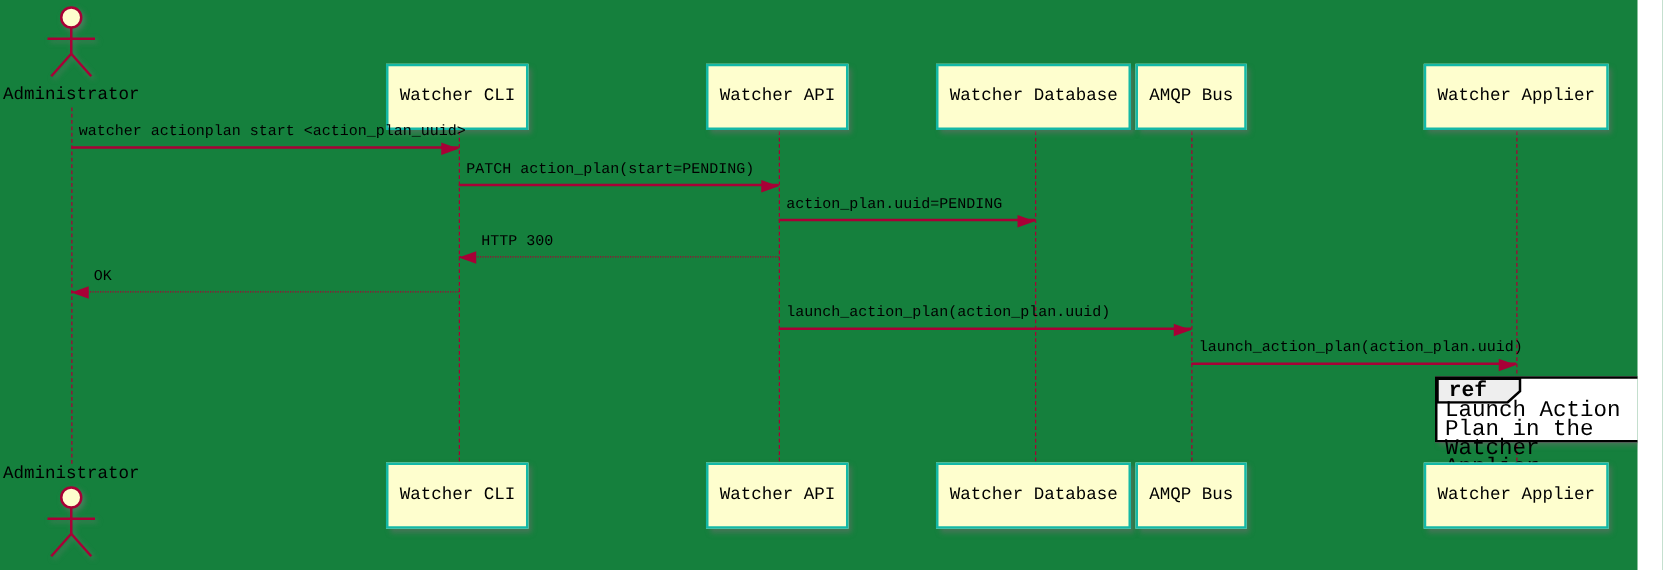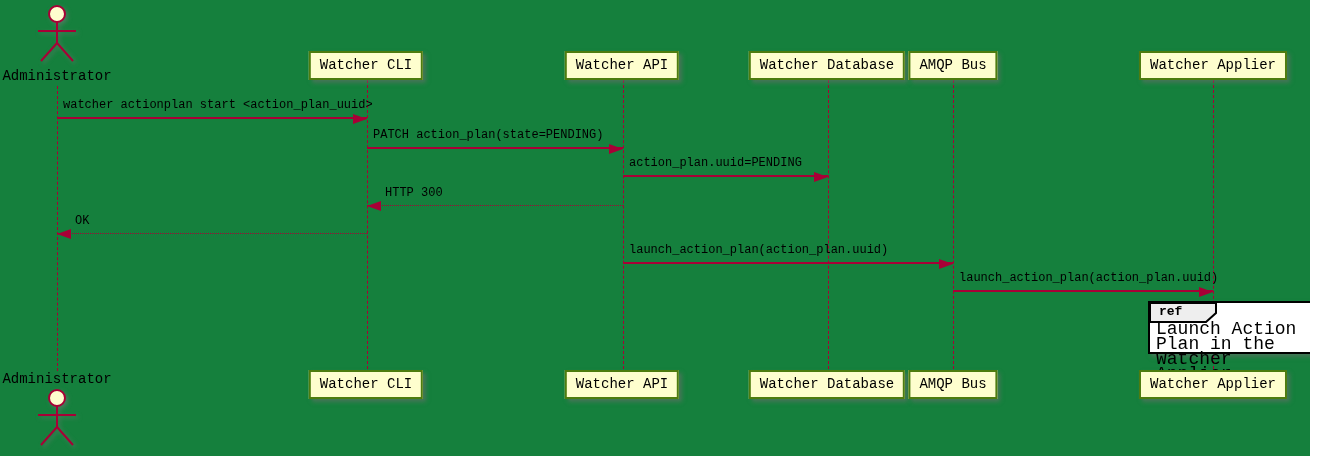--- a/index.html
+++ b/index.html
@@ -5,22 +5,22 @@
   html,body { margin:0; padding:0; background:#fff; }
   .diagram {
     position:relative; width:1310px; height:456px; background:#15803d;
     font-family:Liberation Mono, monospace; color:#000; overflow:hidden;
   }
   .lifeline {
     position:absolute; width:0; border-left:1px dashed #A80036;
   }
   .pbox {
     position:absolute; transform:translateX(-50%);
-    background:#FEFECE; border:2px solid #4d7c0f;
-    padding:4px 9px; font-size:14px; line-height:17px; color:#000;
+    background:#FEFECE; border:2px solid #14b8a6;
+    padding:16px 9px; font-size:14px; line-height:17px; color:#000;
     white-space:nowrap; box-shadow:3px 3px 4px rgba(110,110,110,0.55);
   }
   .actor-label {
     position:absolute; transform:translateX(-50%);
     font-size:14px; color:#000; white-space:nowrap;
   }
   .actor-figure { position:absolute; transform:translateX(-50%);
     filter:drop-shadow(2.5px 2.5px 2px rgba(120,120,120,0.55)); }
   .msg { position:absolute; }
   .msg-label {
@@ -41,21 +41,21 @@
     border-top:5px solid transparent; border-bottom:5px solid transparent;
     border-right:14px solid #A80036;
   }
   .ref-frame {
     position:absolute; left:1148px; top:301px; width:171px; height:53px;
     background:#ffffff; border:2px solid #000; box-sizing:border-box;
     box-shadow:3px 3px 4px rgba(110,110,110,0.55);
   }
   .ref-header-svg { position:absolute; left:-1px; top:-1px; }
   .ref-keyword {
-    position:absolute; left:9px; top:1px; font-size:13px; font-weight:bold; color:#000;
+    position:absolute; left:9px; top:1px; font-size:17px; font-weight:bold; color:#000;
   }
   .ref-body {
     position:absolute; left:6px; top:19px; font-size:18px; line-height:15px; color:#000;
   }
 </style>
 </head>
 <body>
 
 <div class="diagram">
 
@@ -89,21 +89,21 @@
     <span>Watcher Applier</span></div>
 
   <div class="msg" style="left:57px; top:98px; width:310px;">
     <span class="msg-label">watcher actionplan start &lt;action_plan_uuid&gt;</span>
     <div class="msg-line solid">
       <span class="arr-r"></span>
     </div>
   </div>
 
   <div class="msg" style="left:367px; top:128px; width:256px;">
-    <span class="msg-label">PATCH action_plan(state=PENDING)</span>
+    <span class="msg-label">PATCH action_plan(start=PENDING)</span>
     <div class="msg-line solid">
       <span class="arr-r"></span>
     </div>
   </div>
 
   <div class="msg" style="left:623px; top:156px; width:205px;">
     <span class="msg-label">action_plan.uuid=PENDING</span>
     <div class="msg-line solid">
       <span class="arr-r"></span>
     </div>

